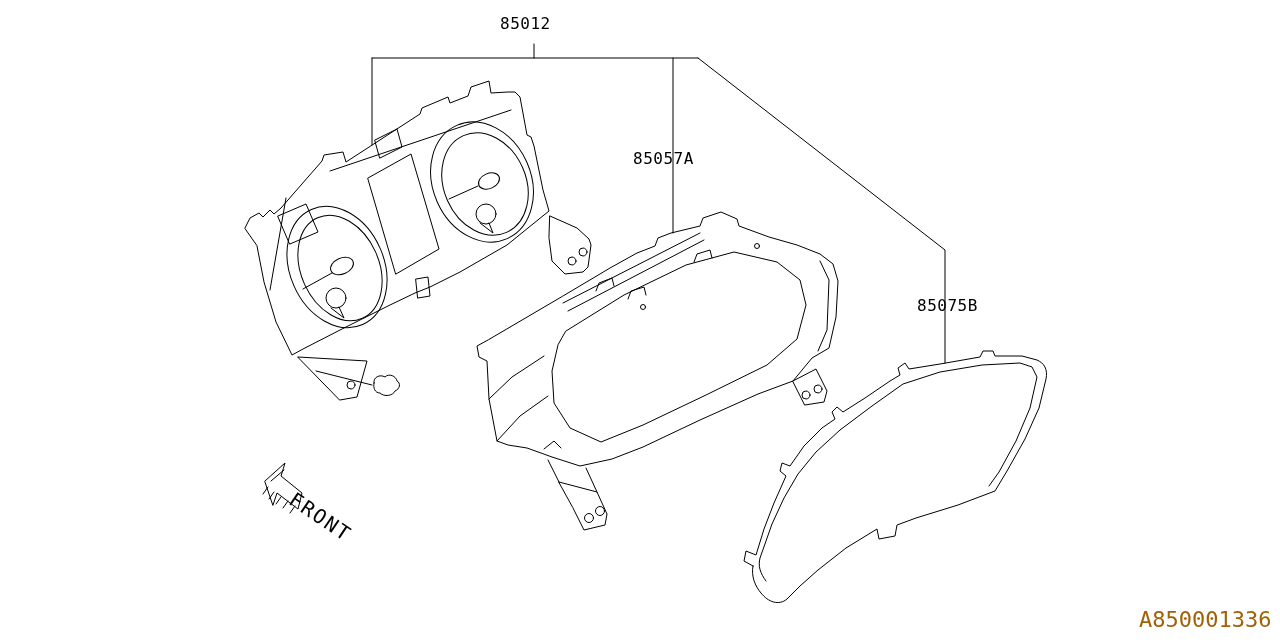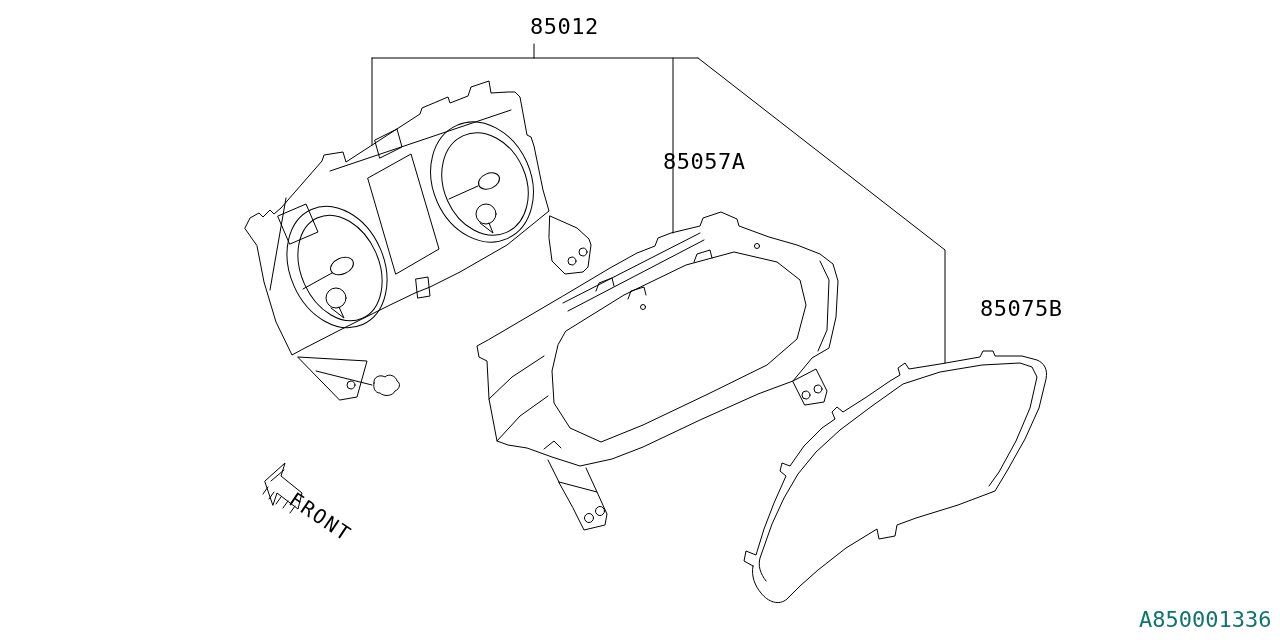--- a/index.html
+++ b/index.html
@@ -6,50 +6,49 @@
   .stage{
     position:relative;
     width:1280px;height:640px;
     background:#ffffff;
     font-family:"DejaVu Sans Mono","Liberation Mono",monospace;
     overflow:hidden;
   }
   .stage svg{position:absolute;left:0;top:0;}
   .callout{
     position:absolute;
-    font-size:22px;
+    font-size:16px;
     color:#000;
     letter-spacing:0.5px;
     white-space:nowrap;
     line-height:1;
-    margin-left:30px;
   }
   .front-label{
     position:absolute;
     left:297px;top:489px;
     font-size:20px;
     color:#000;
     letter-spacing:2px;
     white-space:nowrap;
     line-height:1;
     transform:rotate(34deg);
     transform-origin:0 0;
   }
   .drawing-code{
     position:absolute;
     left:1139px;top:609px;
     font-size:22px;
-    color:#0f766e;
+    color:#a16207;
     letter-spacing:0px;
     white-space:nowrap;
     line-height:1;
   }
   .lbl-85012{left:500px;top:16px;}
   .lbl-85057A{left:633px;top:151px;}
-  .lbl-85075B{left:950px;top:298px;}
+  .lbl-85075B{left:917px;top:298px;}
 </style>
 </head>
 <body>
 
 <div class="stage">
 
   <svg width="1280" height="640" viewBox="0 0 1280 640" fill="none" stroke="#000000" stroke-width="1" stroke-linecap="round" stroke-linejoin="round">
 
     <g>
       <path d="M534,44 V58 M372,58 H698 M372,58 V145"></path>

